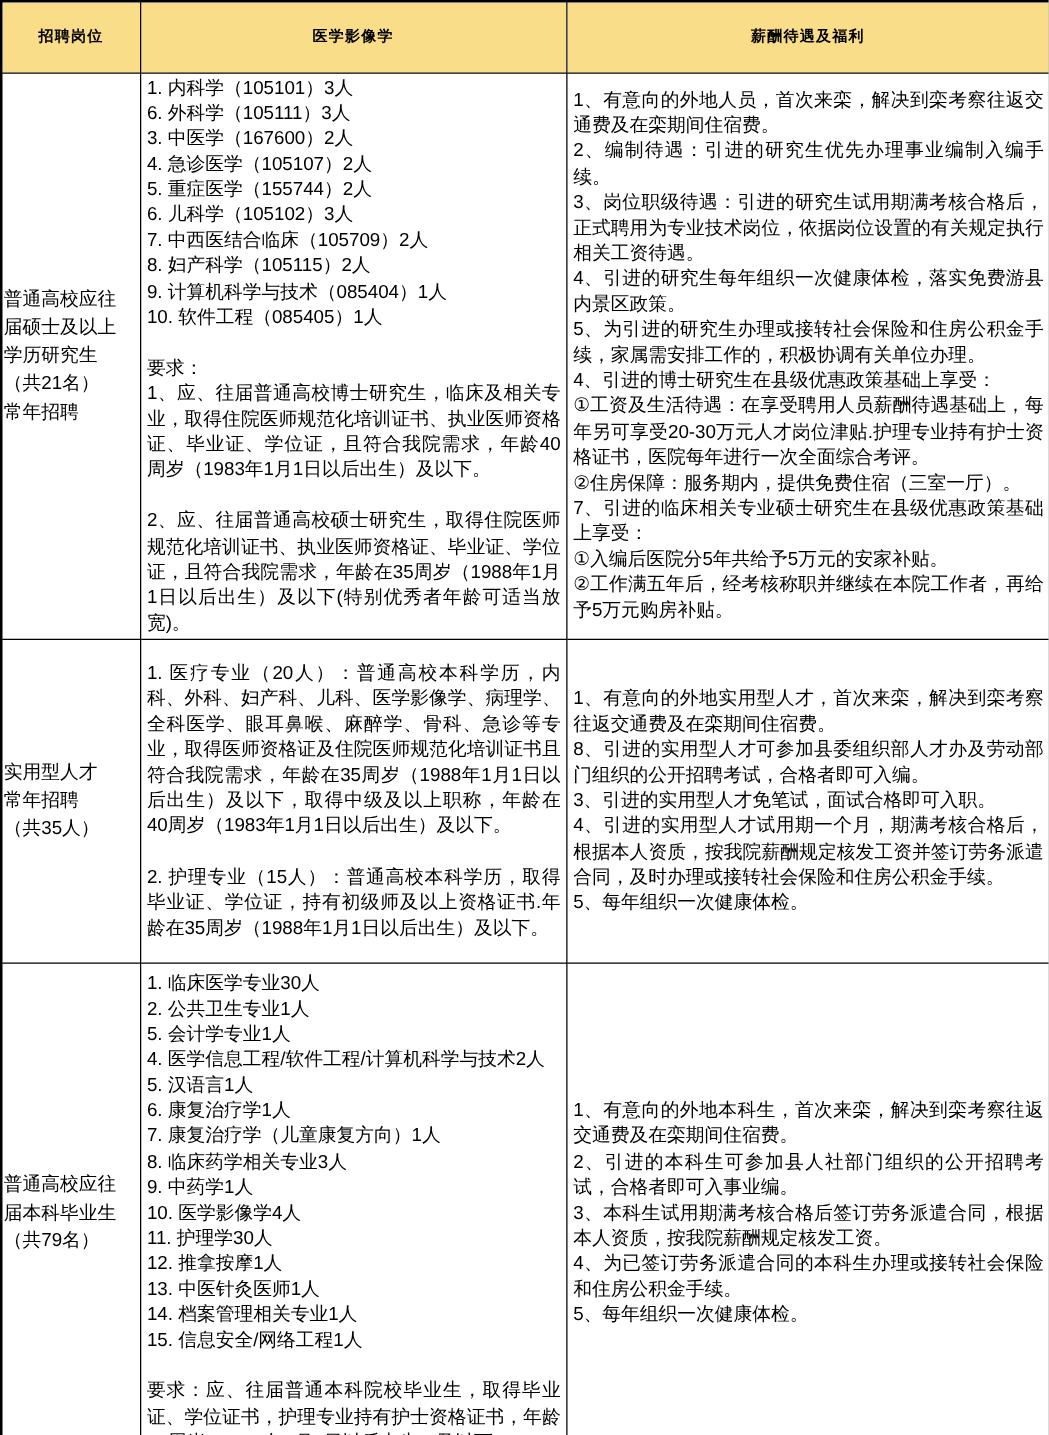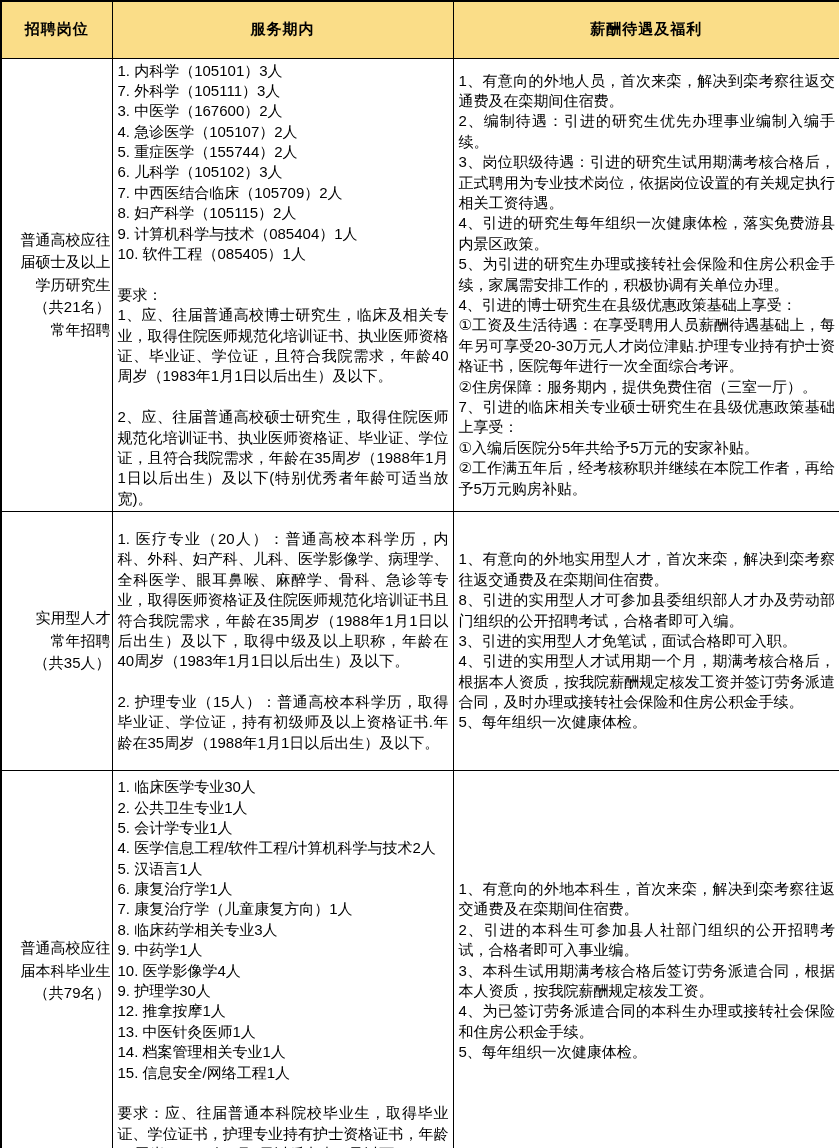--- a/index.html
+++ b/index.html
@@ -28,28 +28,28 @@
     border: 1px solid #000000;
     vertical-align: middle;
     box-sizing: border-box;
     overflow: hidden;
   }
   col.c-pos  { width: 111px; }
   col.c-req  { width: 341px; }
   col.c-ben  { width: 387px; }
   th.header-cell {
     background: #fadd88;
-    font-size: 15px;
+    font-size: 12px;
     font-weight: bold;
     text-align: center;
     padding: 4px 2px;
     letter-spacing: 1px;
   }
   td.position-cell {
-    text-align: right;
+    text-align: left;
     font-size: 15px;
     line-height: 1.5;
     padding: 2px 1px;
   }
   td.text-cell {
     font-size: 15px;
     line-height: 1.36;
     padding: 2px 4px 2px 5px;
     text-align: justify;
     text-justify: inter-character;
@@ -63,36 +63,36 @@
 <div class="page">
   <table class="recruit">
     <colgroup>
       <col class="c-pos">
         <col class="c-req">
         <col class="c-ben">
     </colgroup>
     <thead>
       <tr style="height:57px;">
         <th class="header-cell">招聘岗位</th>
-        <th class="header-cell">服务期内</th>
+        <th class="header-cell">医学影像学</th>
         <th class="header-cell">薪酬待遇及福利</th>
       </tr>
     </thead>
     <tbody>
       <tr style="height:431px;">
         <td class="position-cell">
             <div class="line">普通高校应往</div>
             <div class="line">届硕士及以上</div>
             <div class="line">学历研究生</div>
             <div class="line">（共21名）</div>
             <div class="line">常年招聘</div>
           </td>
         <td class="text-cell">
             <div class="line">1. 内科学（105101）3人</div>
-            <div class="line">7. 外科学（105111）3人</div>
+            <div class="line">6. 外科学（105111）3人</div>
             <div class="line">3. 中医学（167600）2人</div>
             <div class="line">4. 急诊医学（105107）2人</div>
             <div class="line">5. 重症医学（155744）2人</div>
             <div class="line">6. 儿科学（105102）3人</div>
             <div class="line">7. 中西医结合临床（105709）2人</div>
             <div class="line">8. 妇产科学（105115）2人</div>
             <div class="line">9. 计算机科学与技术（085404）1人</div>
             <div class="line">10. 软件工程（085405）1人</div>
             <div class="line">&nbsp;</div>
             <div class="line">要求：</div>
@@ -143,21 +143,21 @@
             <div class="line">1. 临床医学专业30人</div>
             <div class="line">2. 公共卫生专业1人</div>
             <div class="line">5. 会计学专业1人</div>
             <div class="line">4. 医学信息工程/软件工程/计算机科学与技术2人</div>
             <div class="line">5. 汉语言1人</div>
             <div class="line">6. 康复治疗学1人</div>
             <div class="line">7. 康复治疗学（儿童康复方向）1人</div>
             <div class="line">8. 临床药学相关专业3人</div>
             <div class="line">9. 中药学1人</div>
             <div class="line">10. 医学影像学4人</div>
-            <div class="line">9. 护理学30人</div>
+            <div class="line">11. 护理学30人</div>
             <div class="line">12. 推拿按摩1人</div>
             <div class="line">13. 中医针灸医师1人</div>
             <div class="line">14. 档案管理相关专业1人</div>
             <div class="line">15. 信息安全/网络工程1人</div>
             <div class="line">&nbsp;</div>
             <div class="line">要求：应、往届普通本科院校毕业生，取得毕业证、学位证书，护理专业持有护士资格证书，年龄30周岁（1993年1月1日以后出生）及以下。</div>
           </td>
         <td class="text-cell">
             <div class="line">1、有意向的外地本科生，首次来栾，解决到栾考察往返交通费及在栾期间住宿费。</div>
             <div class="line">2、引进的本科生可参加县人社部门组织的公开招聘考试，合格者即可入事业编。</div>

